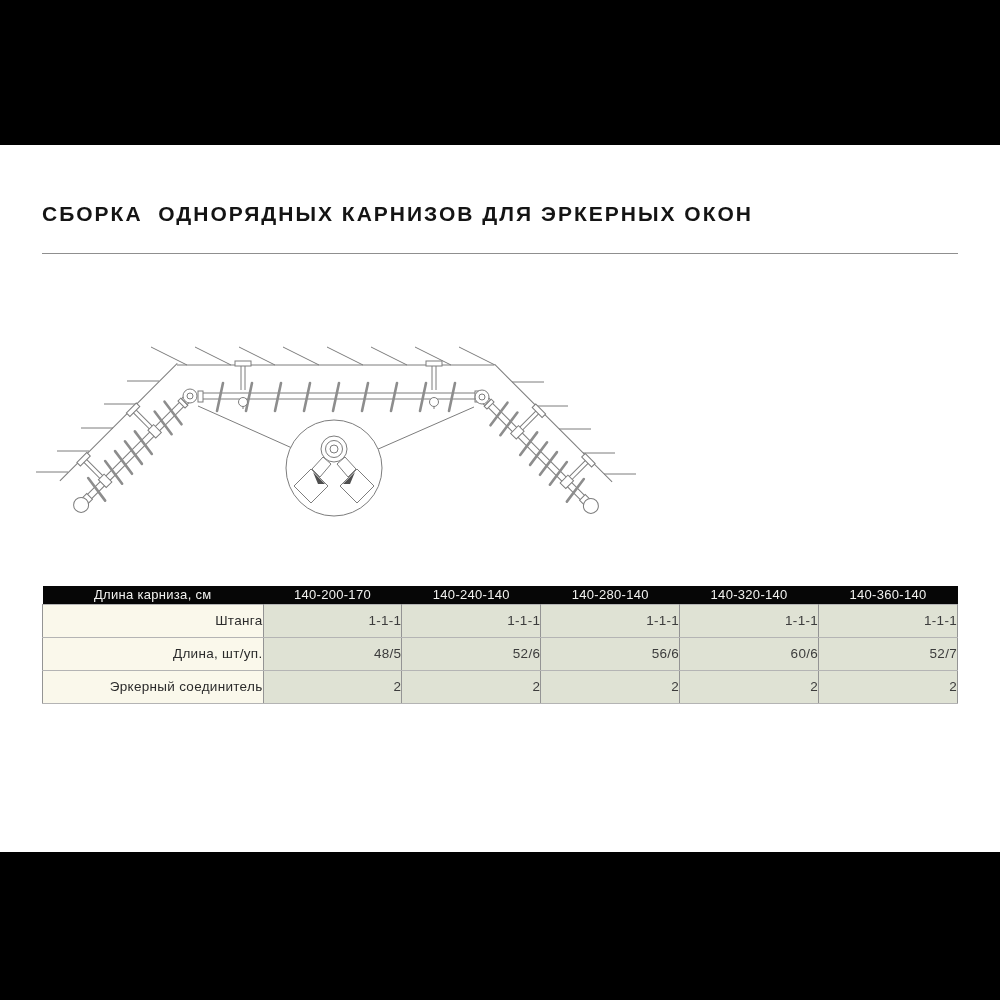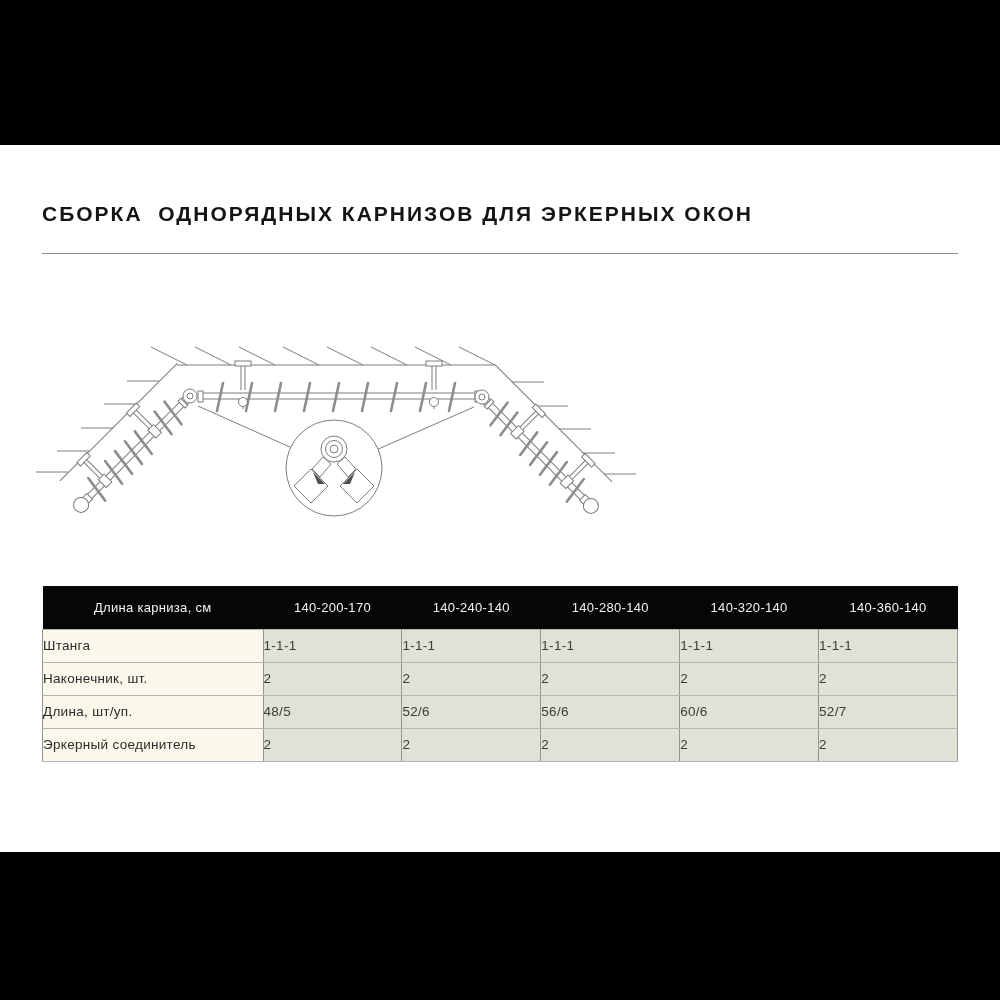--- a/index.html
+++ b/index.html
@@ -33,24 +33,24 @@
   table.components {
     position:absolute; left:42px; top:586px; width:916px;
     border-collapse:collapse; table-layout:fixed;
   }
   table.components col.c-label { width:24.1%; }
   table.components col.c-val   { width:15.18%; }
   table.components th {
     background:var(--table_header_bg, #060606);
     color:var(--table_header_text, #f2f2f0);
     font-weight:400; font-size:13px; letter-spacing:.3px;
-    height:43px; text-align:center; border:0;
+    height:18px; text-align:center; border:0;
   }
   table.components td {
-    height:33px; text-align:left; vertical-align:middle;
+    height:33px; text-align:right; vertical-align:middle;
     font-size:13.5px; color:#3c3c3c; letter-spacing:.3px;
     border-top:1px solid #b4b4b4; border-bottom:1px solid #b4b4b4;
     border-left:1px solid #949494; border-right:1px solid #949494;
     background:var(--value_cell_bg, #dfe2d4);
   }
   table.components td.label {
     background:var(--label_col_bg, #faf8eb);
     color:#2b2b2b; font-size:13.5px;
   }
 </style>
@@ -215,28 +215,20 @@
   <tbody>
     <tr>
       <td class="label">Штанга</td>
       <td>1-1-1</td>
       <td>1-1-1</td>
       <td>1-1-1</td>
       <td>1-1-1</td>
       <td>1-1-1</td>
     </tr>
     <tr>
-      <td class="label">Наконечник, шт.</td>
-      <td>2</td>
-      <td>2</td>
-      <td>2</td>
-      <td>2</td>
-      <td>2</td>
-    </tr>
-    <tr>
       <td class="label">Длина, шт/уп.</td>
       <td>48/5</td>
       <td>52/6</td>
       <td>56/6</td>
       <td>60/6</td>
       <td>52/7</td>
     </tr>
     <tr>
       <td class="label">Эркерный соединитель</td>
       <td>2</td>

